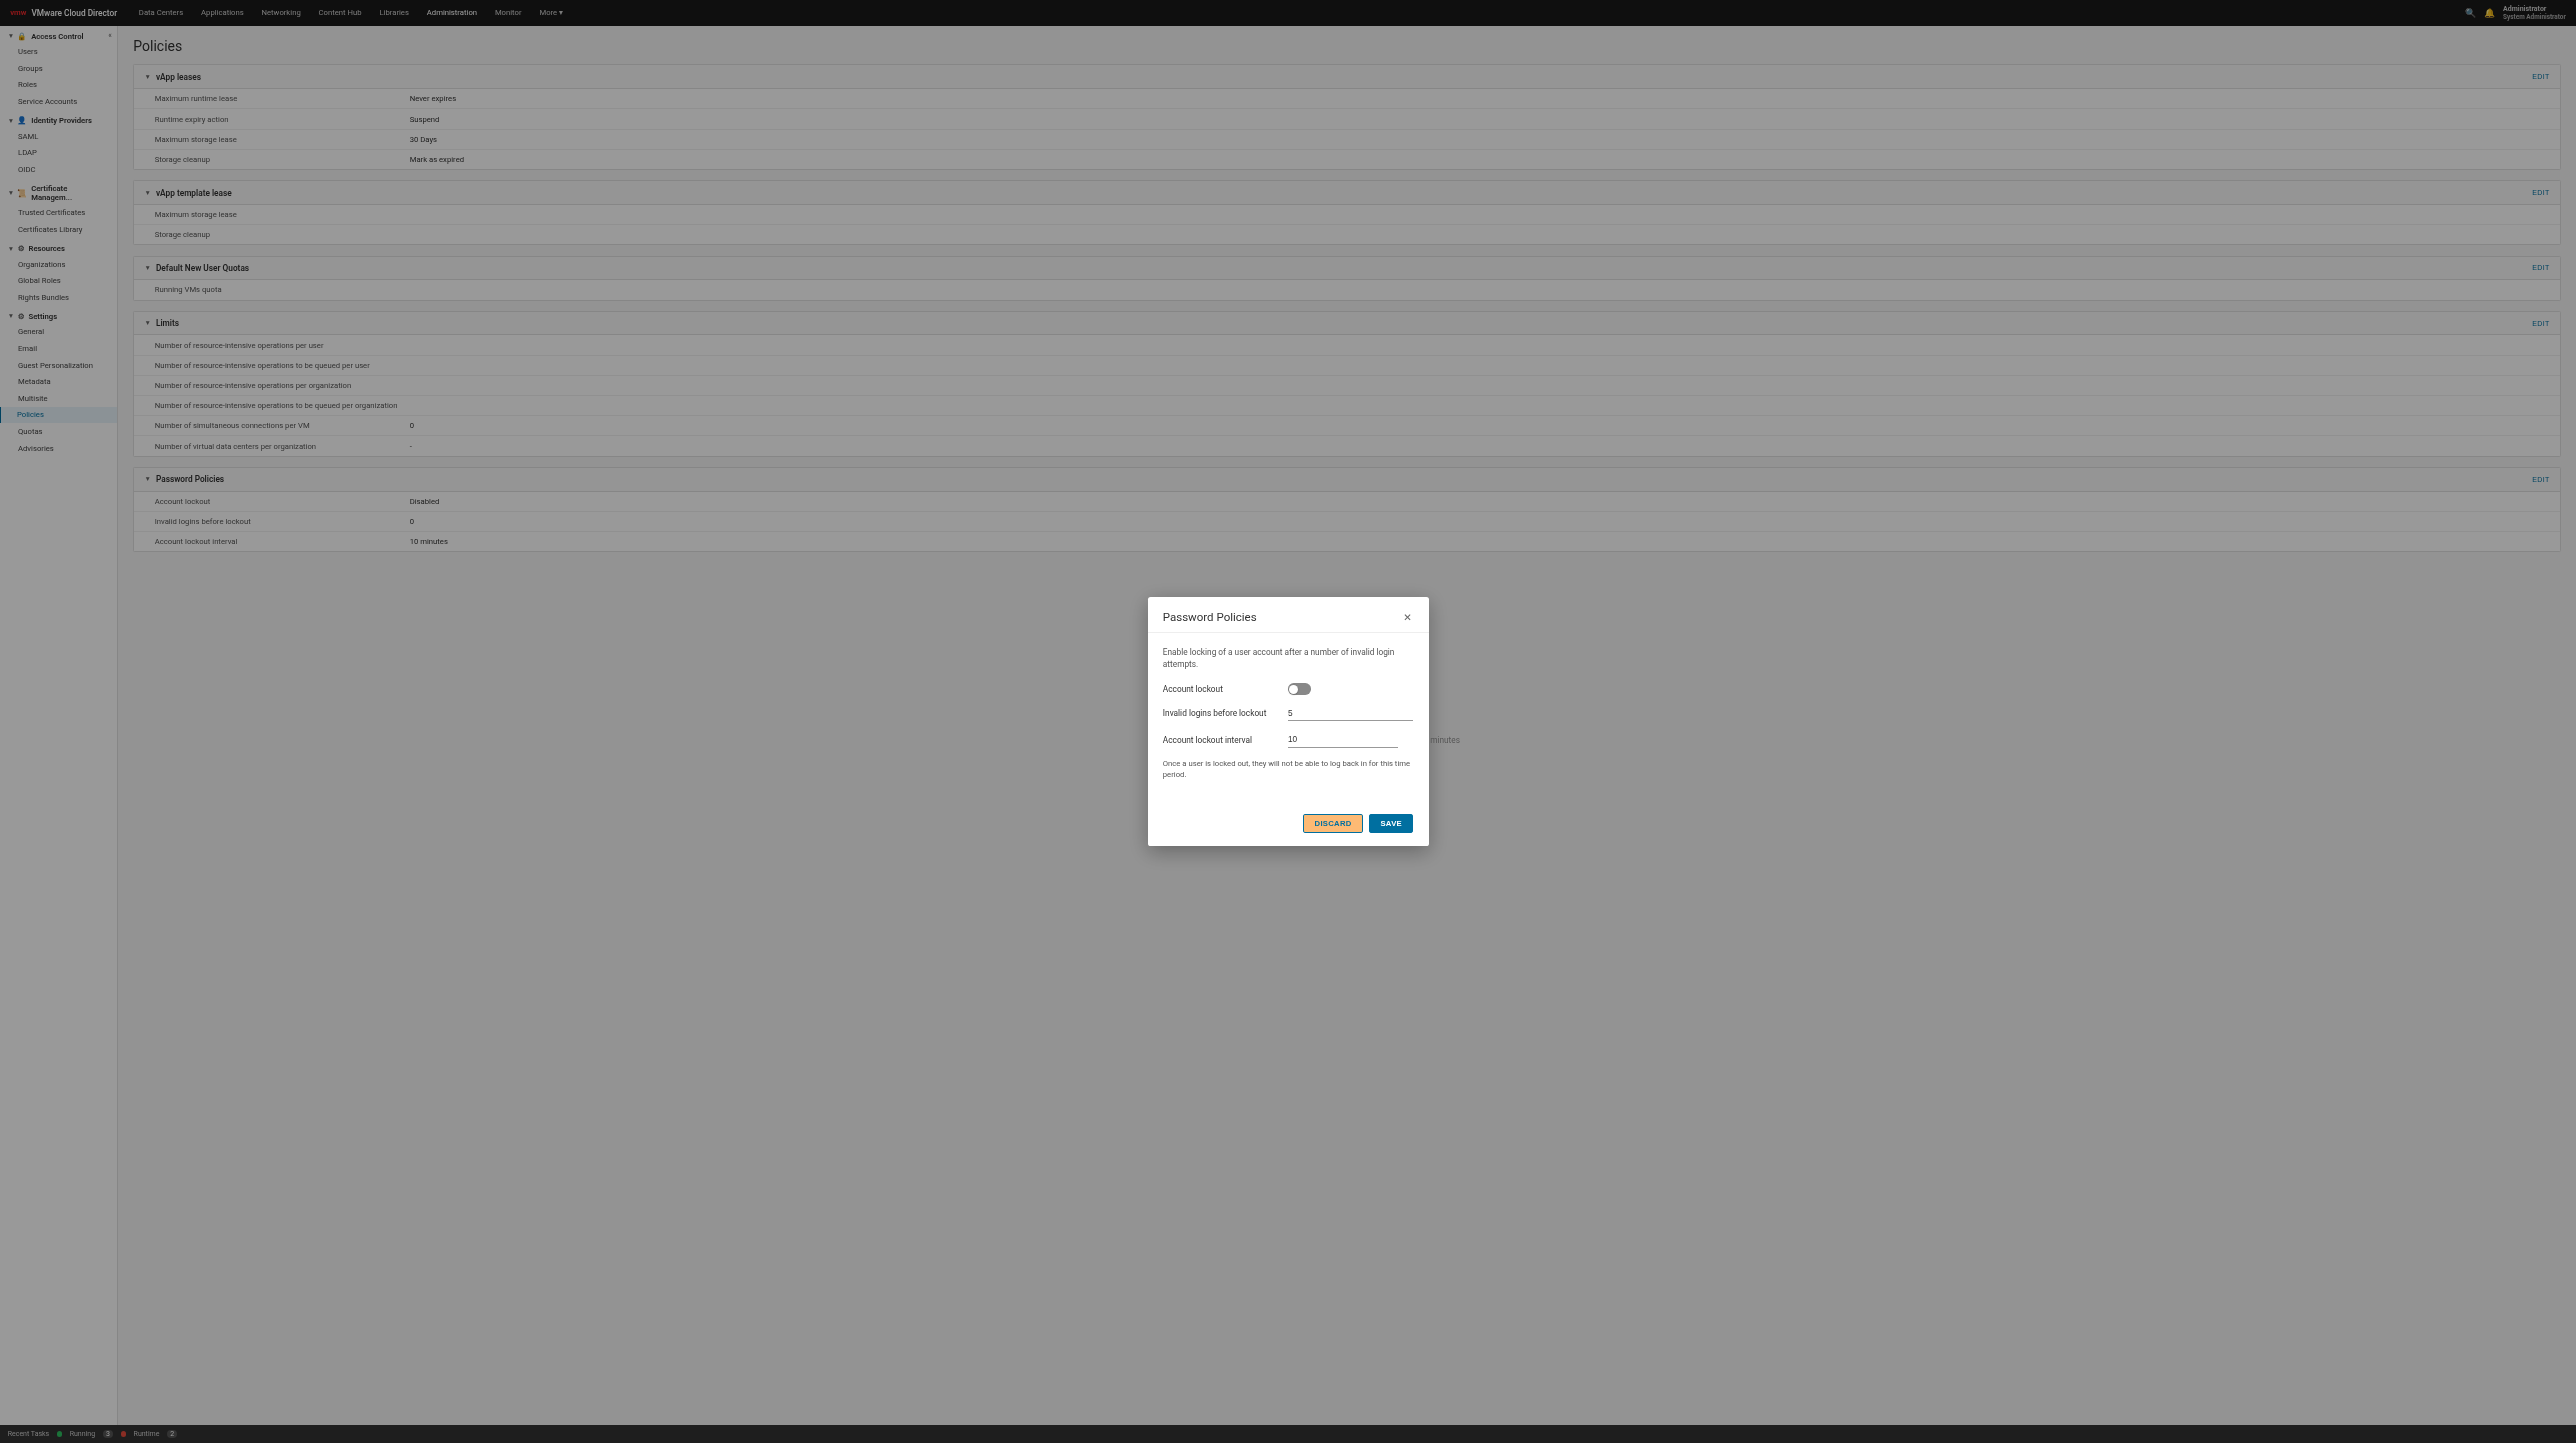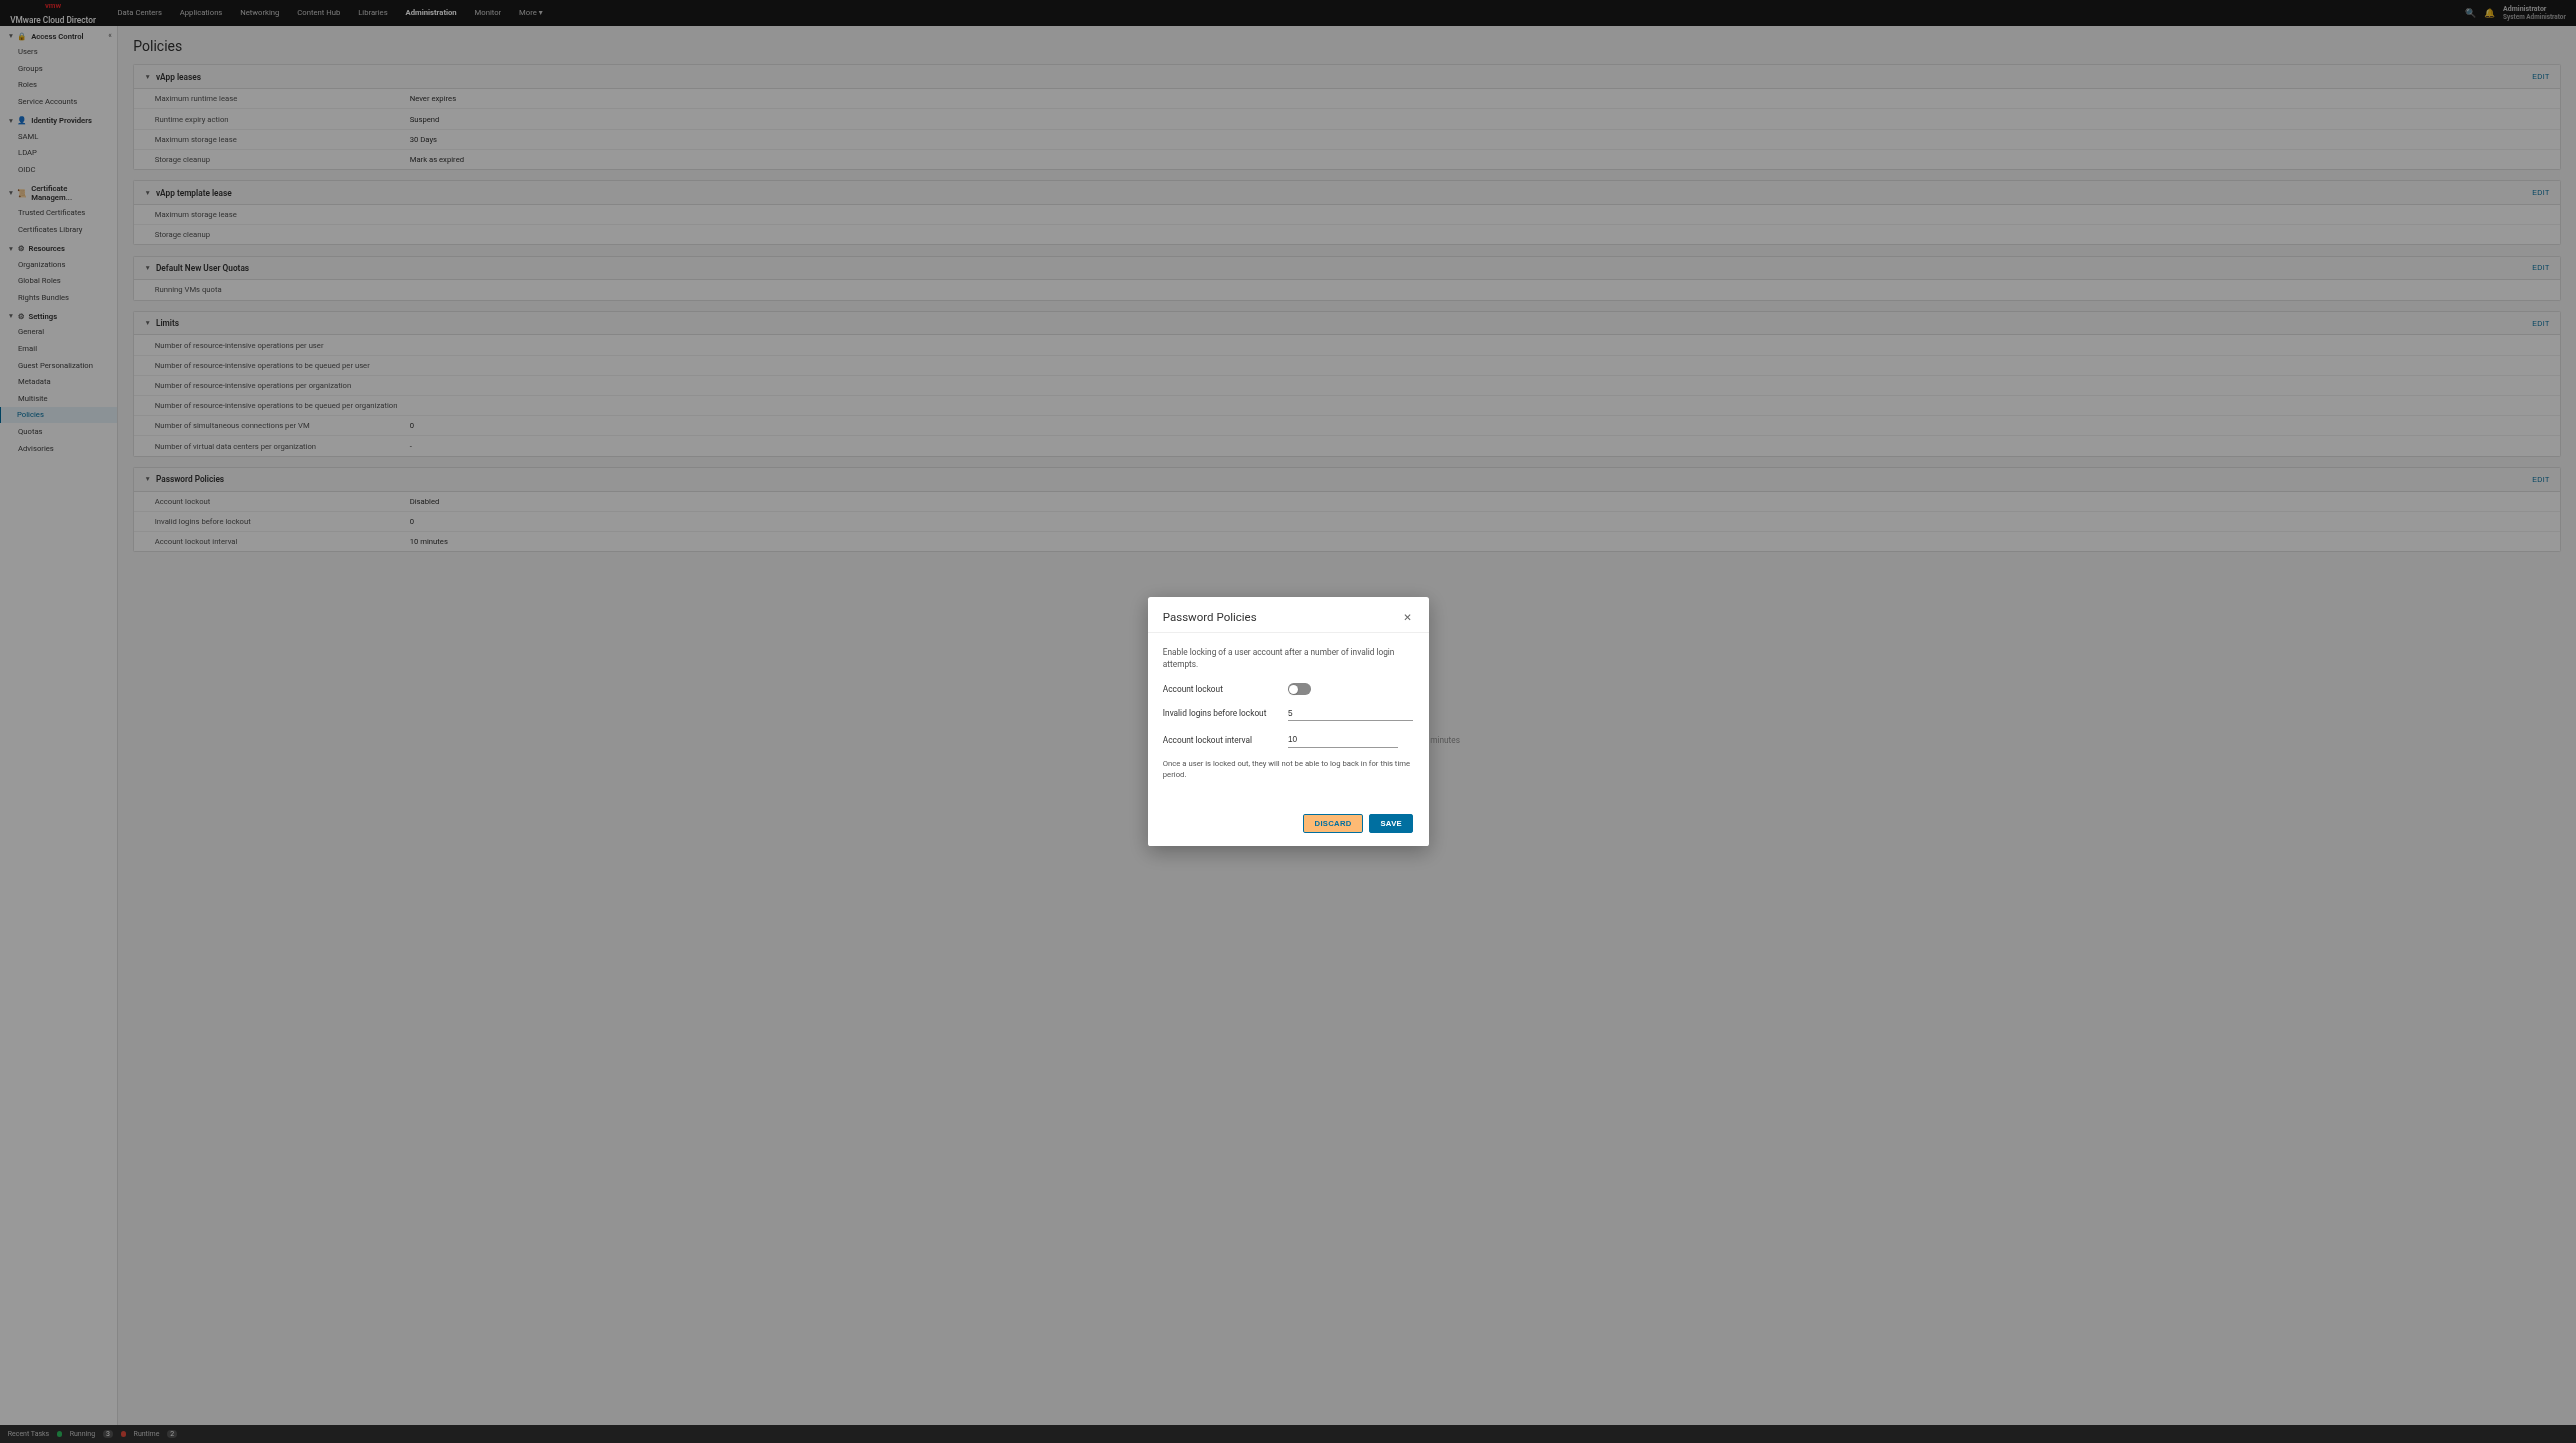--- a/index.html
+++ b/index.html
@@ -17,35 +17,34 @@
       z-index: 10;
     }
     .top-nav-brand {
       display: flex;
       align-items: center;
       gap: 5.1px;
       color: #fff;
       font-size: 8.3px;
       font-weight: 500;
       margin-right: 5.1px;
-      flex-direction: column;
     }
     .vmw-logo {
       color: #e8272a;
       font-weight: 700;
       font-size: 7.7px;
     }
     .top-nav-item {
       color: #ccc;
       font-size: 7.7px;
       cursor: pointer;
       padding: 2.6px 1.3px;
       white-space: nowrap;
     }
-    .top-nav-item.active { color: #fff; font-weight: 700; }
+    .top-nav-item.active { color: #fff; font-weight: 400; }
     .top-nav-spacer { flex: 1; }
     .top-nav-icons { display: flex; gap: 7.7px; align-items: center; }
     .top-nav-icon { color: #ccc; font-size: 9px; cursor: pointer; }
     .top-nav-user { color: #ccc; font-size: 7px; cursor: pointer; font-weight: bold; }
 
     
     .app-layout {
       display: flex;
       height: calc(100vh - 25.5px - 18px);
     }

